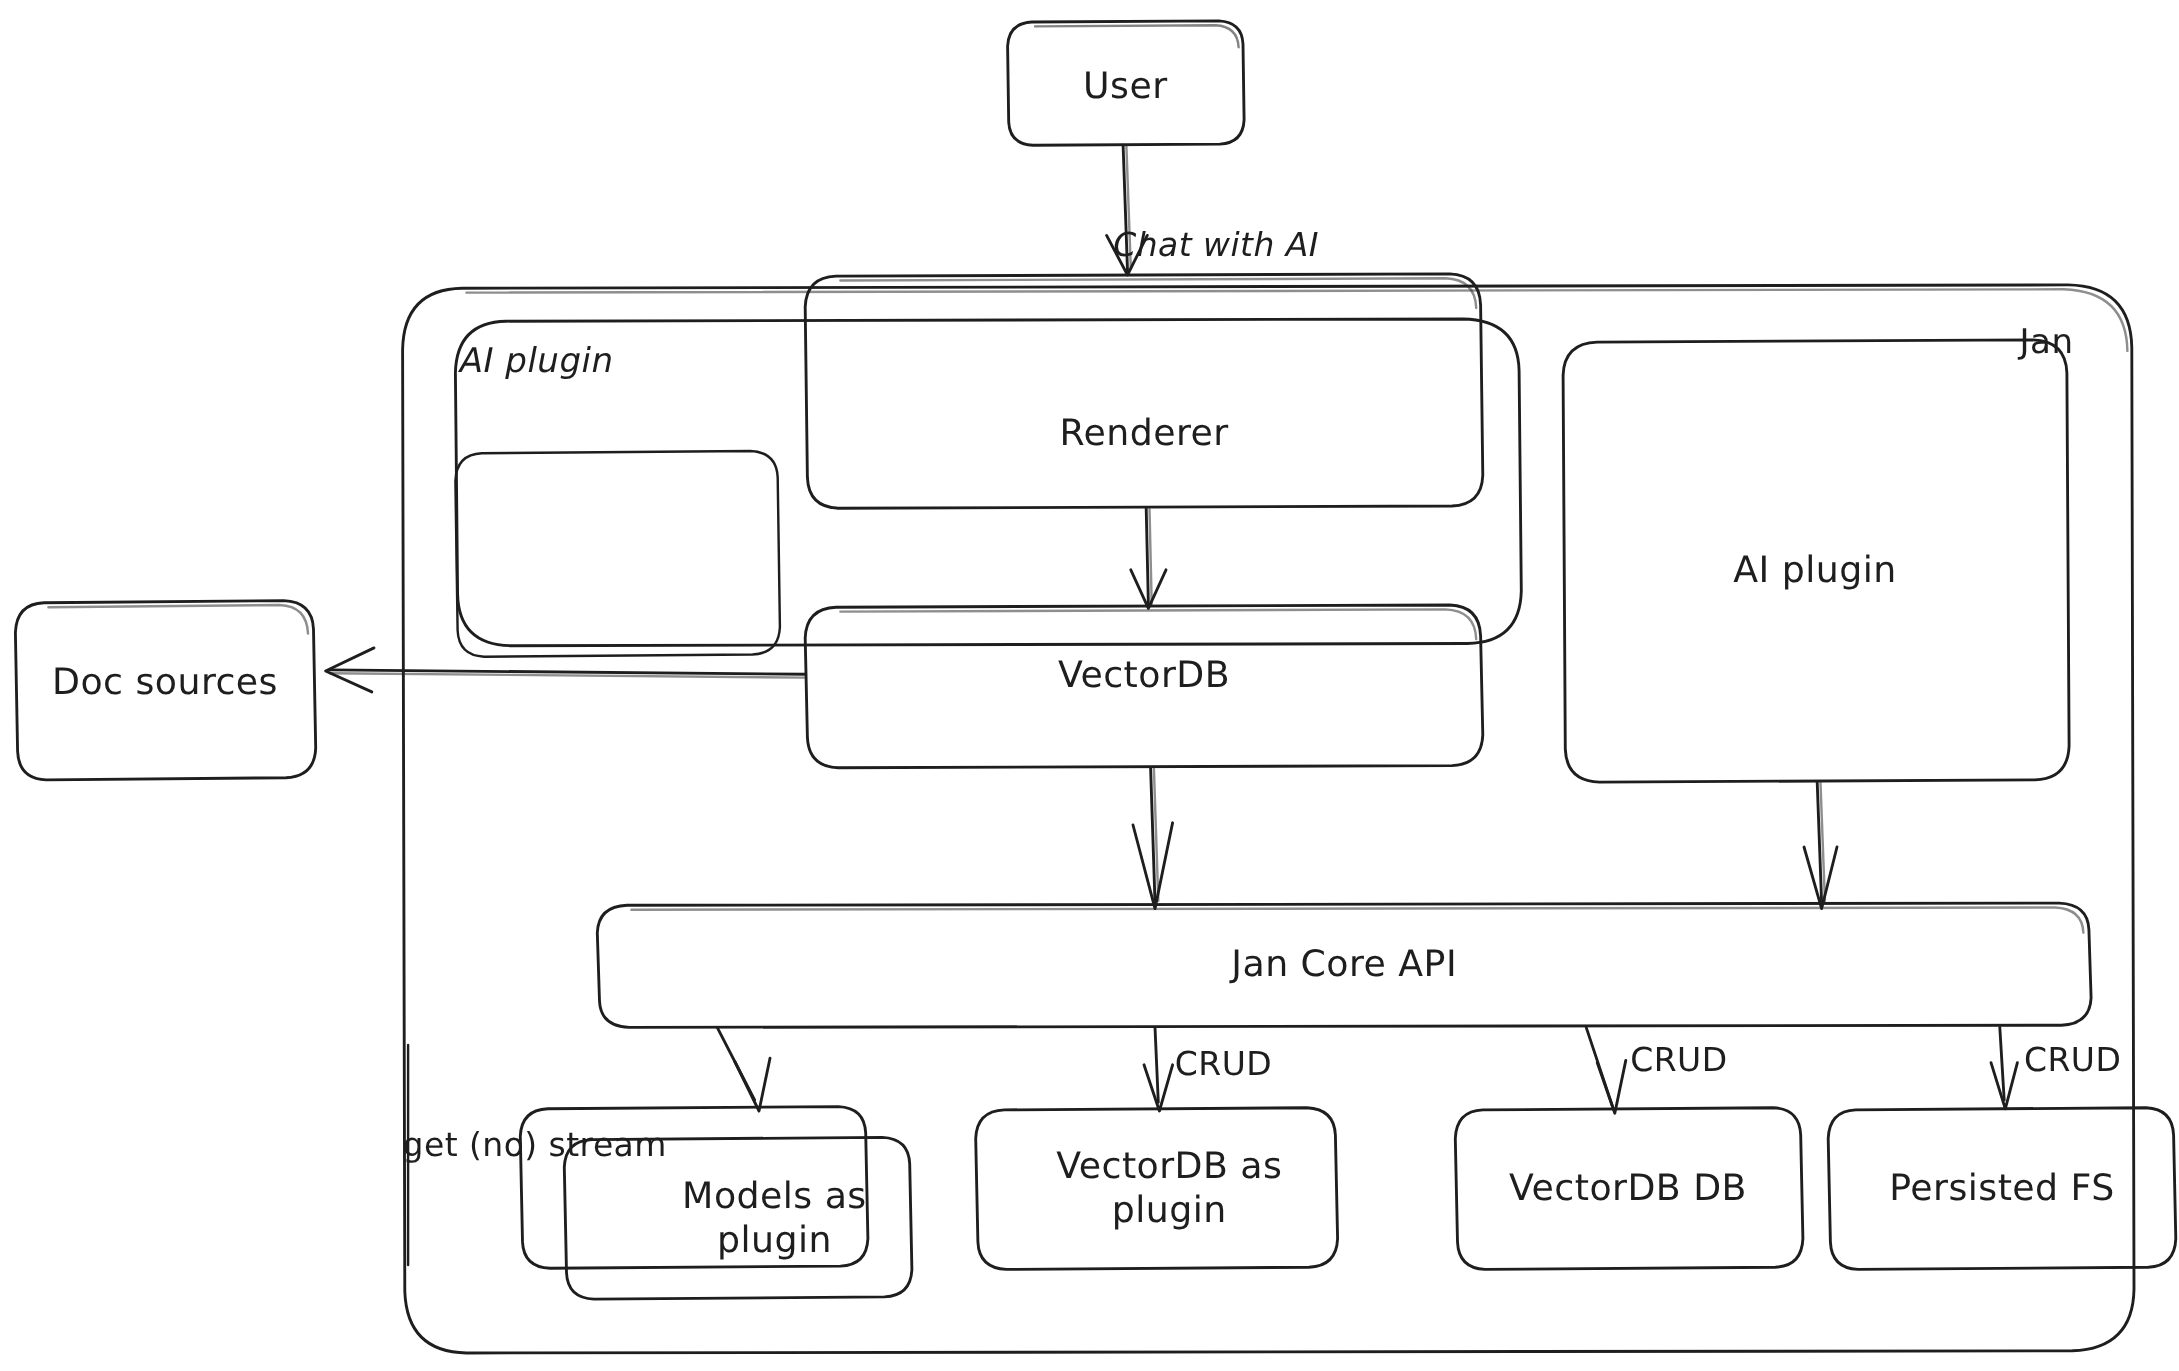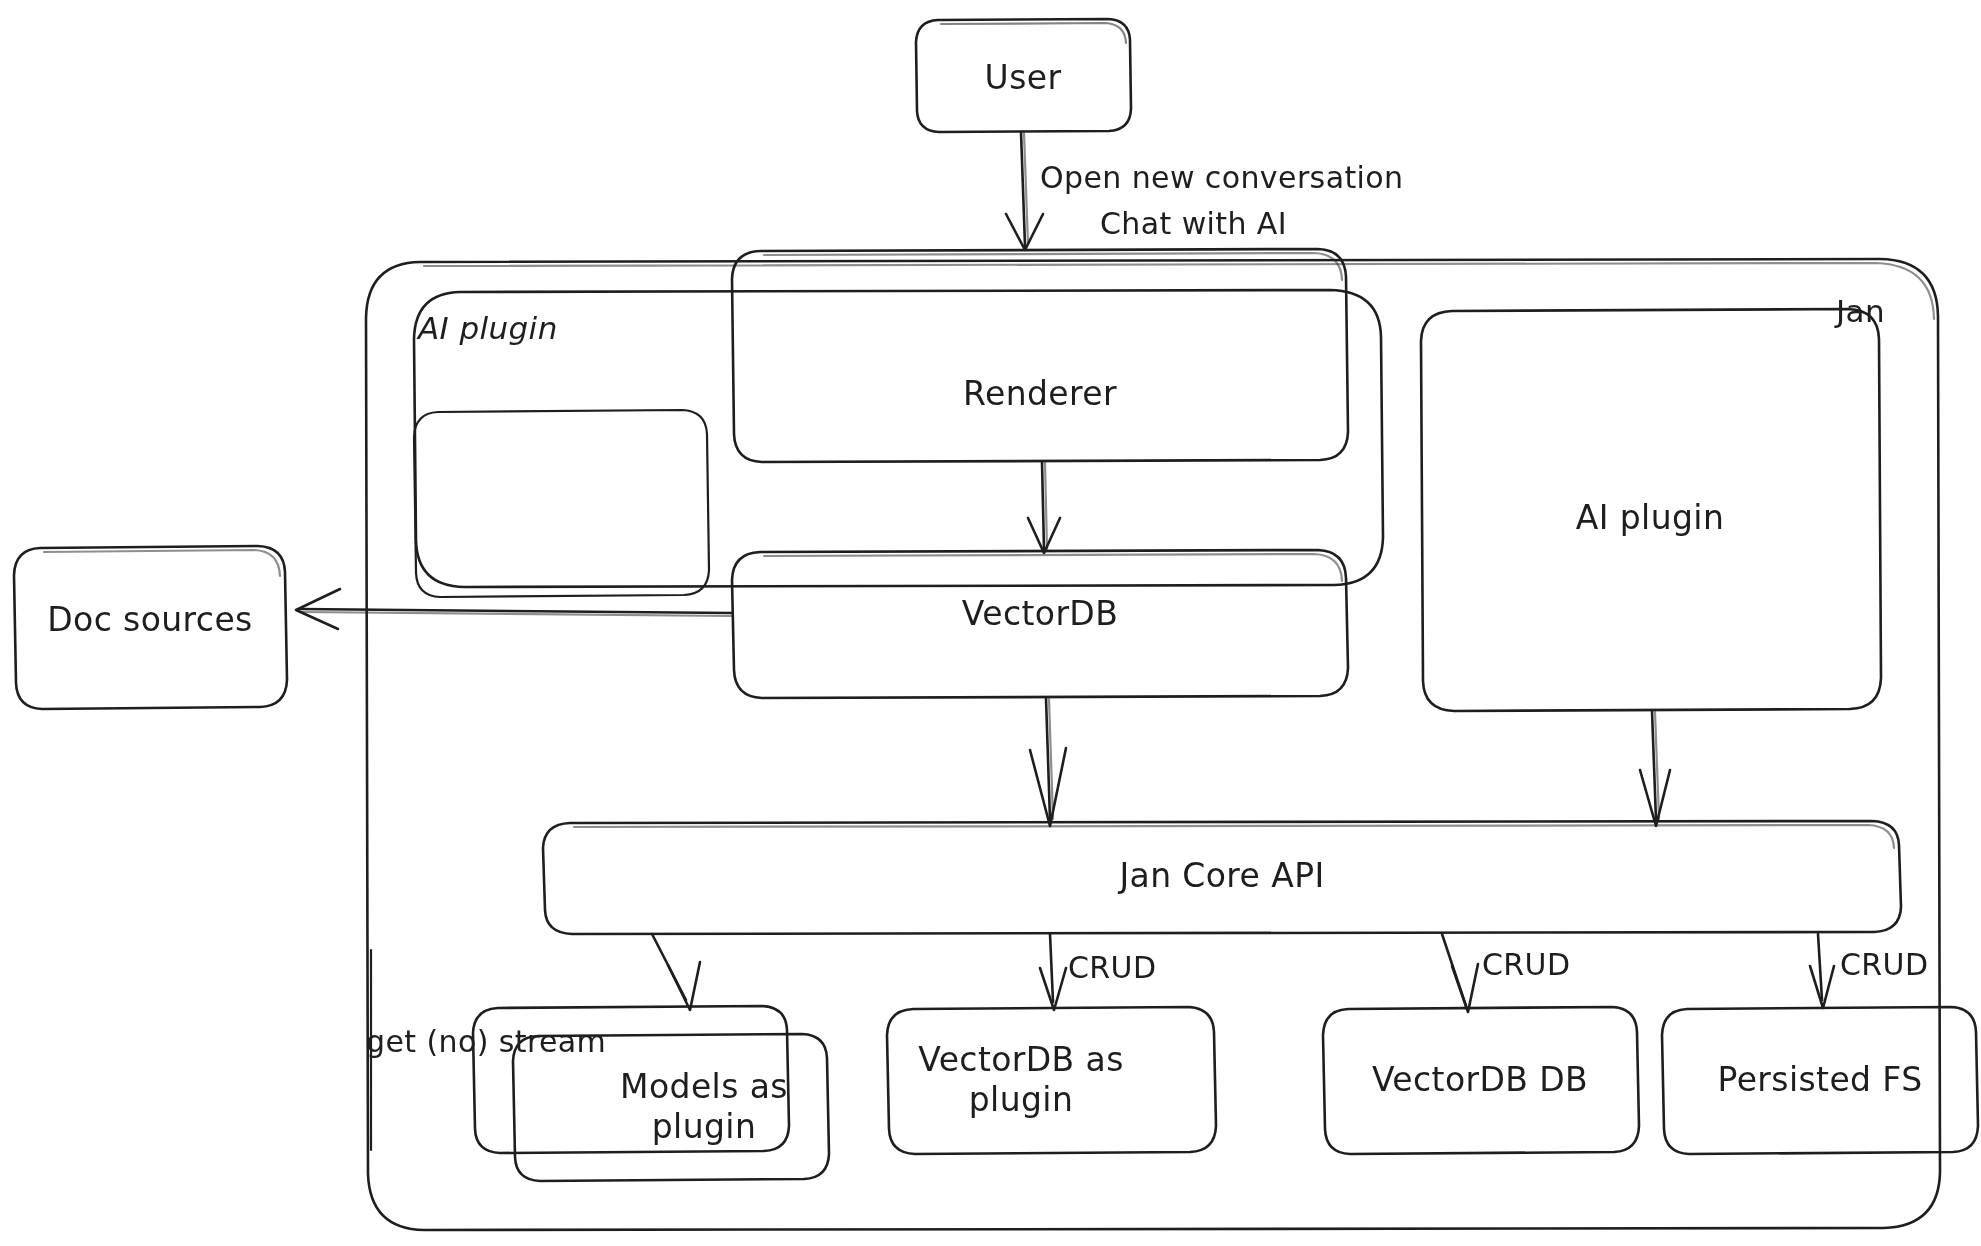--- a/index.html
+++ b/index.html
@@ -134,22 +134,21 @@
     </g>
 
     <g>
       <path class="stroke sw" d="M1687,1009 L1951,1007 Q1975,1008 1976,1032 L1978,1126 Q1977,1151 1953,1152 L1689,1154 Q1665,1153 1664,1129 L1662,1035 Q1663,1010 1687,1009"></path>
     </g>
 
   </svg>
 
   <div class="lbl center node-lbl" style="left:1023px;top:78px;">User</div>
 
-  <div class="lbl edge-lbl" style="left:1040px;top:160px;">Open new conversation</div>
-  <div class="lbl edge-lbl" style="left:1100px;top:206px;">Chat with AI</div>
+  <div class="lbl edge-lbl" style="left:1012px;top:206px;font-style:italic;">Chat with AI</div>
 
   <div class="lbl grp-lbl ital" style="left:418px;top:310px;">AI plugin</div>
 
   <div class="lbl grp-lbl" style="left:1885px;top:293px;transform:translateX(-100%);">Jan</div>
 
   <div class="lbl center node-lbl" style="left:1040px;top:394px;">Renderer</div>
 
   <div class="lbl center node-lbl" style="left:1040px;top:614px;">VectorDB</div>
 
   <div class="lbl center node-lbl" style="left:150px;top:620px;">Doc sources</div>
@@ -159,18 +158,18 @@
   <div class="lbl center node-lbl" style="left:1222px;top:876px;">Jan Core API</div>
 
 
   <div class="lbl edge-lbl" style="left:366px;top:984px;margin-top:40px;">get (no) stream</div>
   <div class="lbl edge-lbl" style="left:1068px;top:950px;">CRUD</div>
   <div class="lbl edge-lbl" style="left:1482px;top:947px;">CRUD</div>
   <div class="lbl edge-lbl" style="left:1840px;top:947px;">CRUD</div>
 
   <div class="lbl center node-lbl2" style="left:704px;top:1107px;">Models as
 plugin</div>
-  <div class="lbl center node-lbl2" style="left:1021px;top:1080px;">VectorDB as
+  <div class="lbl center node-lbl2" style="left:1063px;top:1080px;">VectorDB as
 plugin</div>
   <div class="lbl center node-lbl2" style="left:1480px;top:1080px;">VectorDB DB</div>
   <div class="lbl center node-lbl2" style="left:1820px;top:1080px;">Persisted FS</div>
 
 </div>
 
 </body></html>

